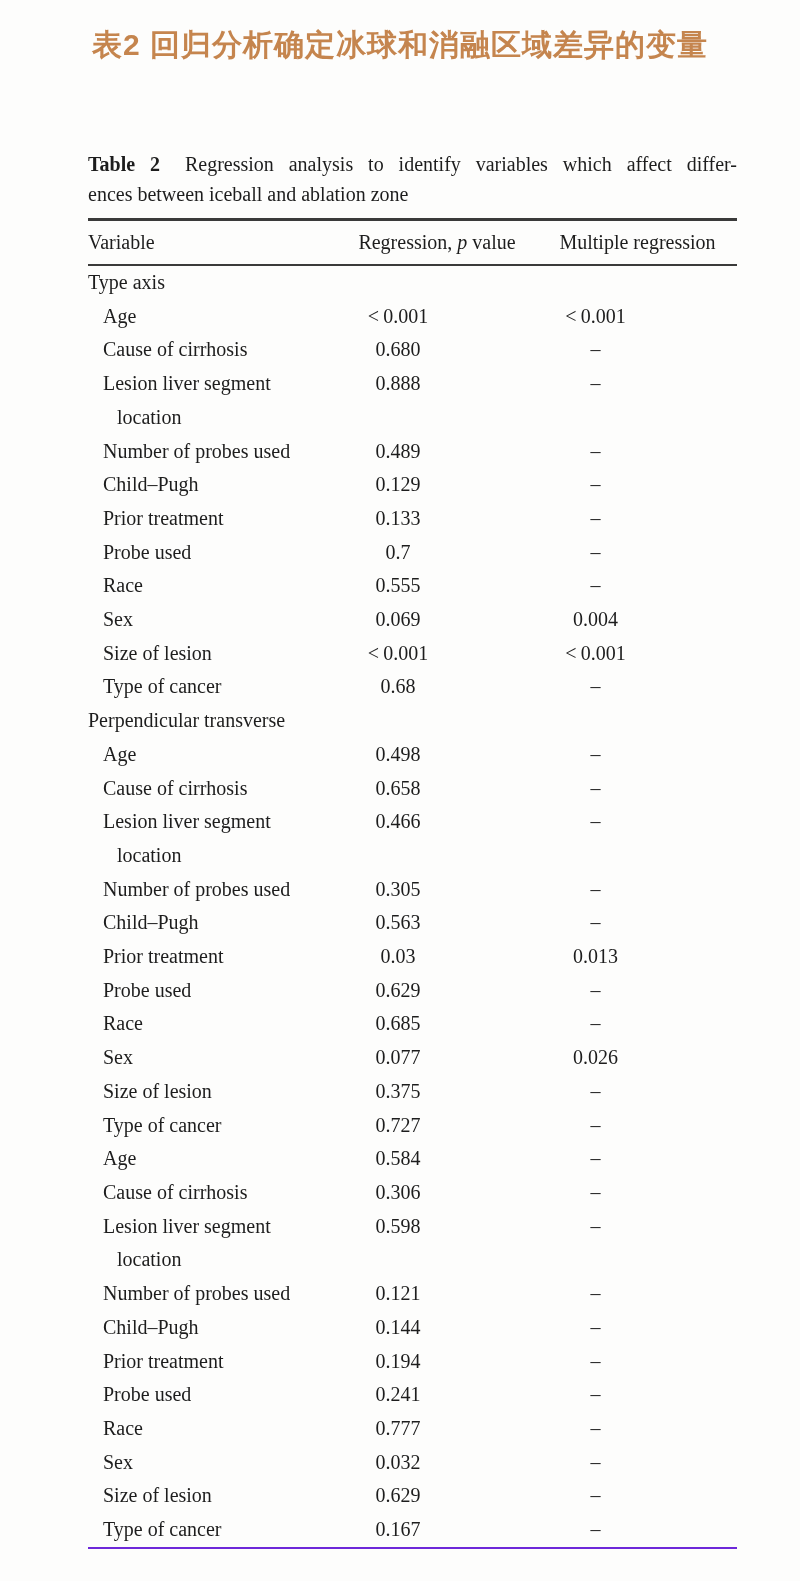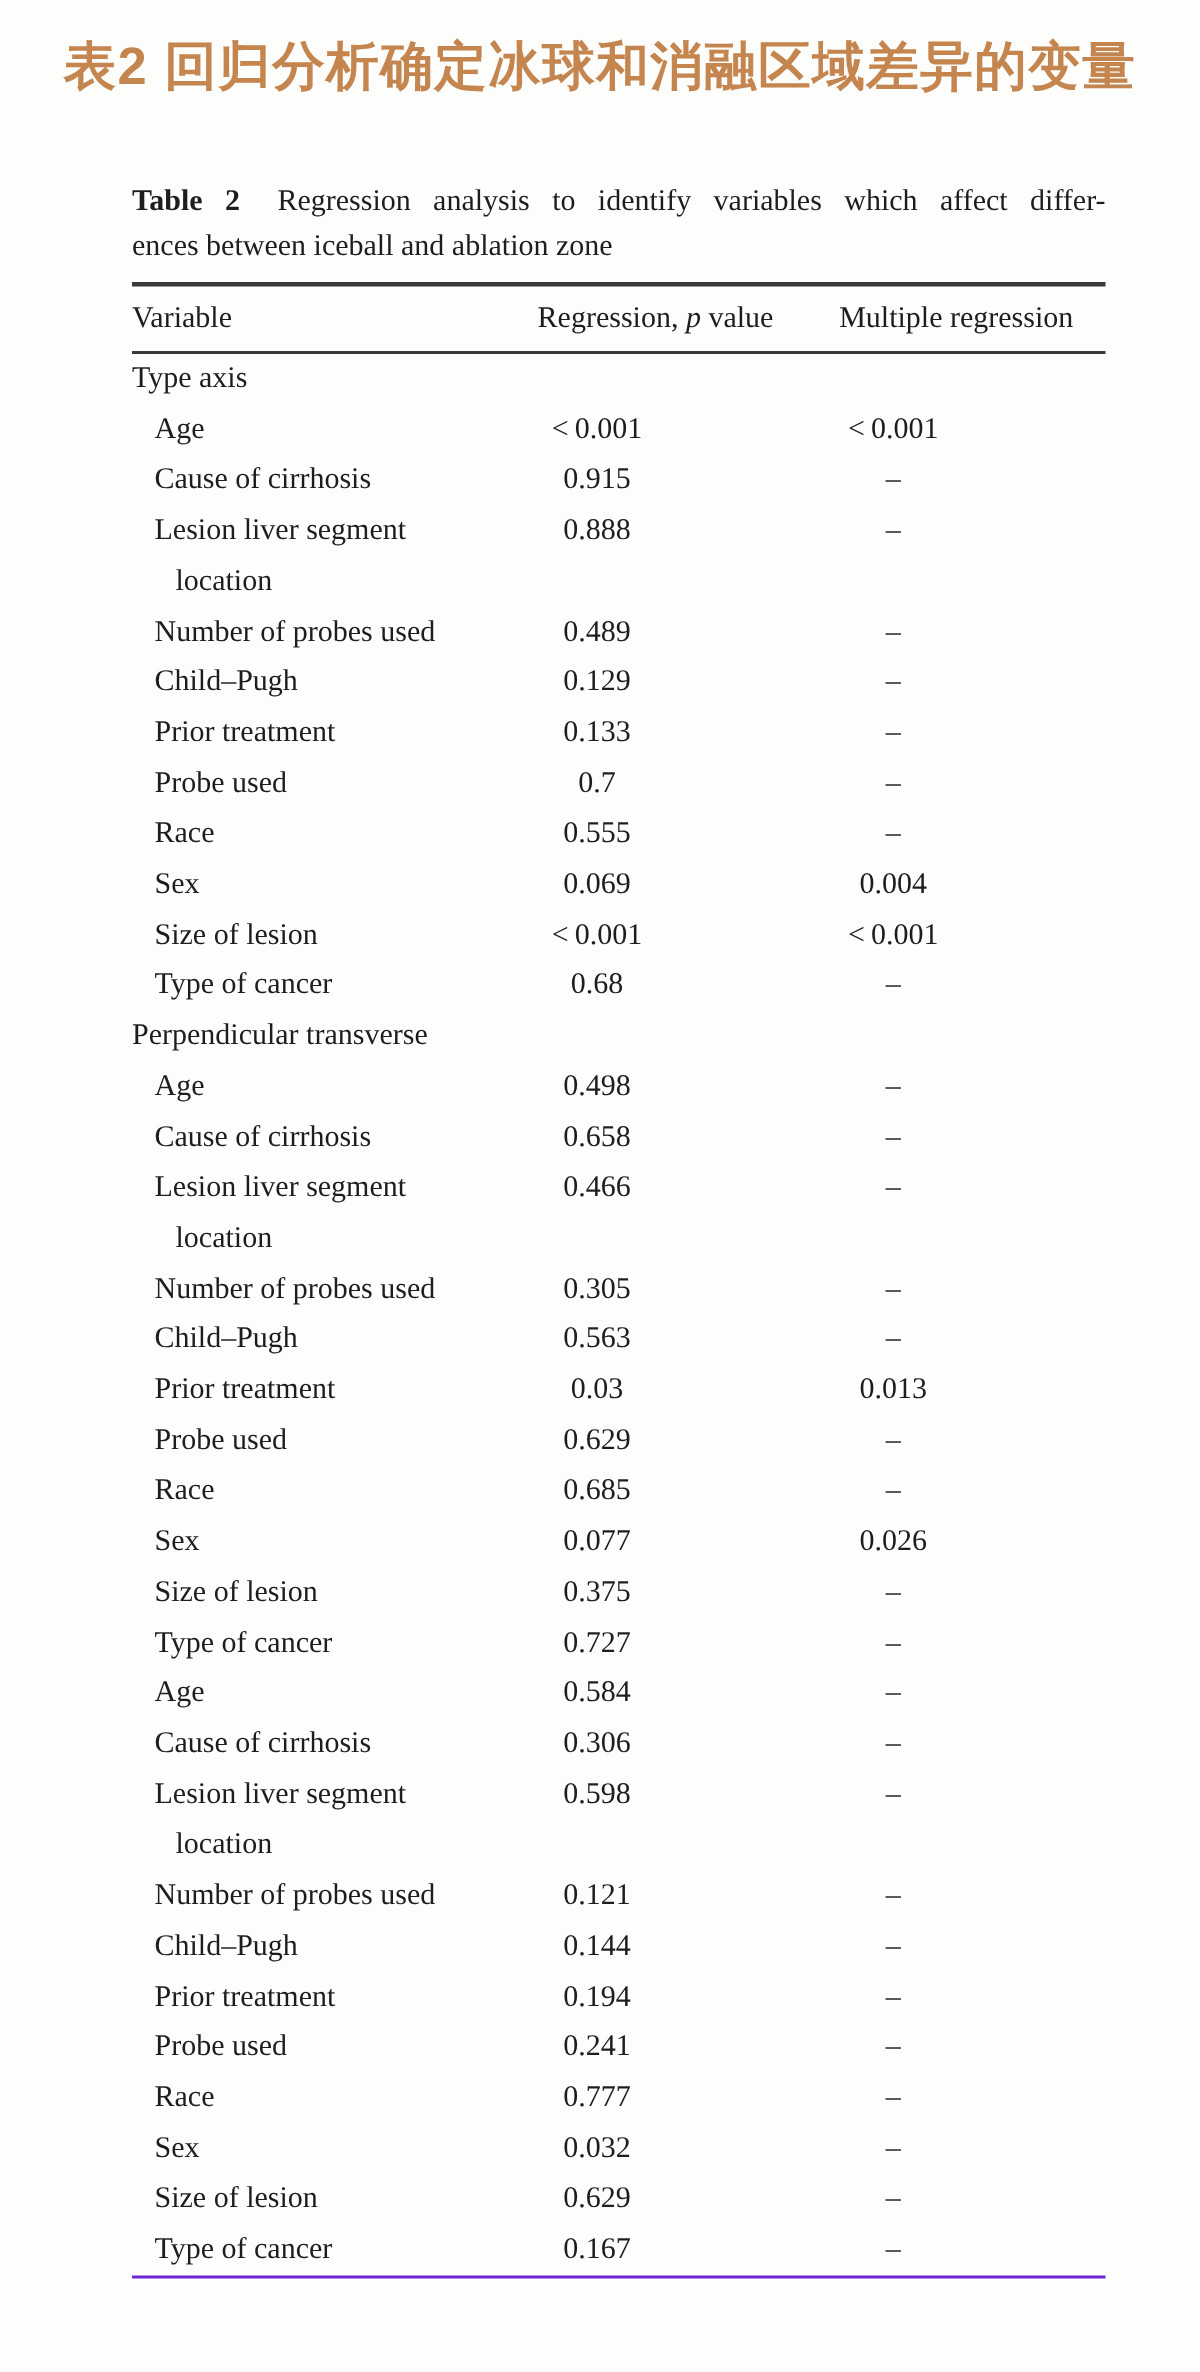--- a/index.html
+++ b/index.html
@@ -13,28 +13,28 @@
     font-family: "Liberation Serif", serif;
     color: #1d1d1d;
     overflow: hidden;
   }
   .zh-title {
     margin: 0;
     padding-top: 25px;
     text-align: center;
     font-family: "Liberation Sans", sans-serif;
     font-weight: bold;
-    font-size: 35px;
+    font-size: 30px;
     line-height: 40px;
     letter-spacing: 1px;
     color: #c5854e;
   }
   .scan {
     width: 649px;
-    margin: 54px 63px 0 88px;
+    margin: 84px 63px 0 88px;
   }
   .caption {
     font-size: 20px;
     line-height: 30px;
     color: #1d1d1d;
   }
   .cap-line1 {
     text-align: justify;
     text-align-last: justify;
     white-space: nowrap;
@@ -129,21 +129,21 @@
           <td class="var">
             <div class="wrap">Age</div>
           </td>
           <td class="reg">&lt; 0.001</td>
           <td class="mul">&lt; 0.001</td>
         </tr>
         <tr>
           <td class="var">
             <div class="wrap">Cause of cirrhosis</div>
           </td>
-          <td class="reg">0.915</td>
+          <td class="reg">0.680</td>
           <td class="mul">–</td>
         </tr>
         <tr>
           <td class="var">
             <div class="wrap">Lesion liver segment
 location</div>
           </td>
           <td class="reg">0.888</td>
           <td class="mul">–</td>
         </tr>

